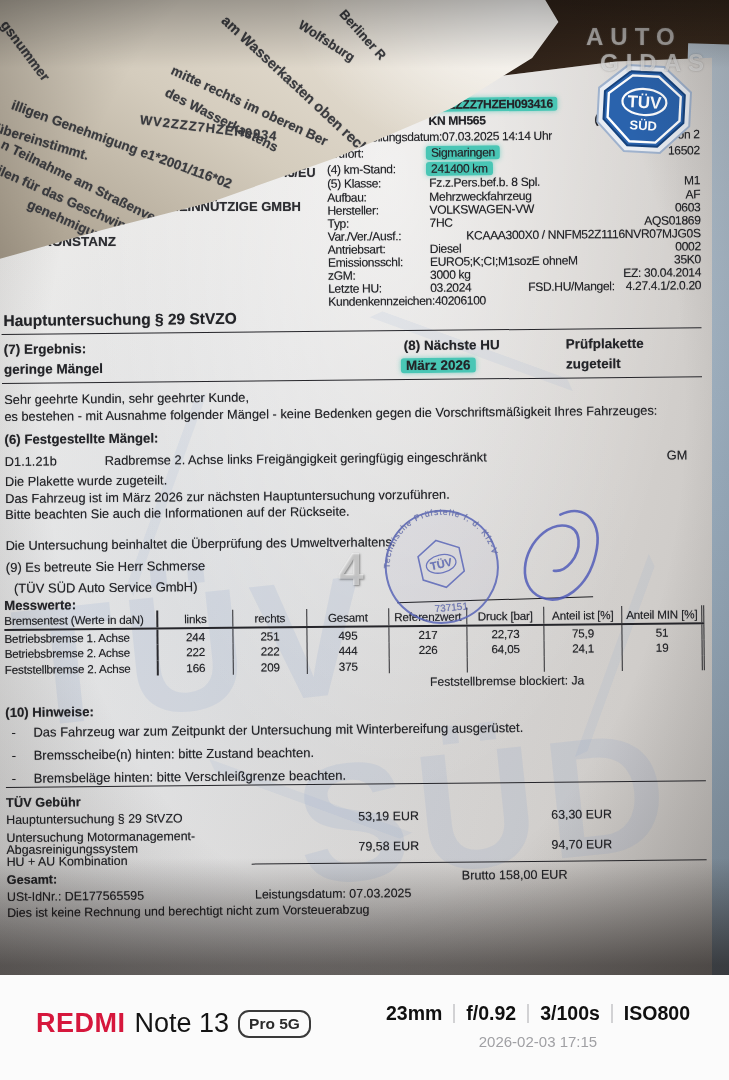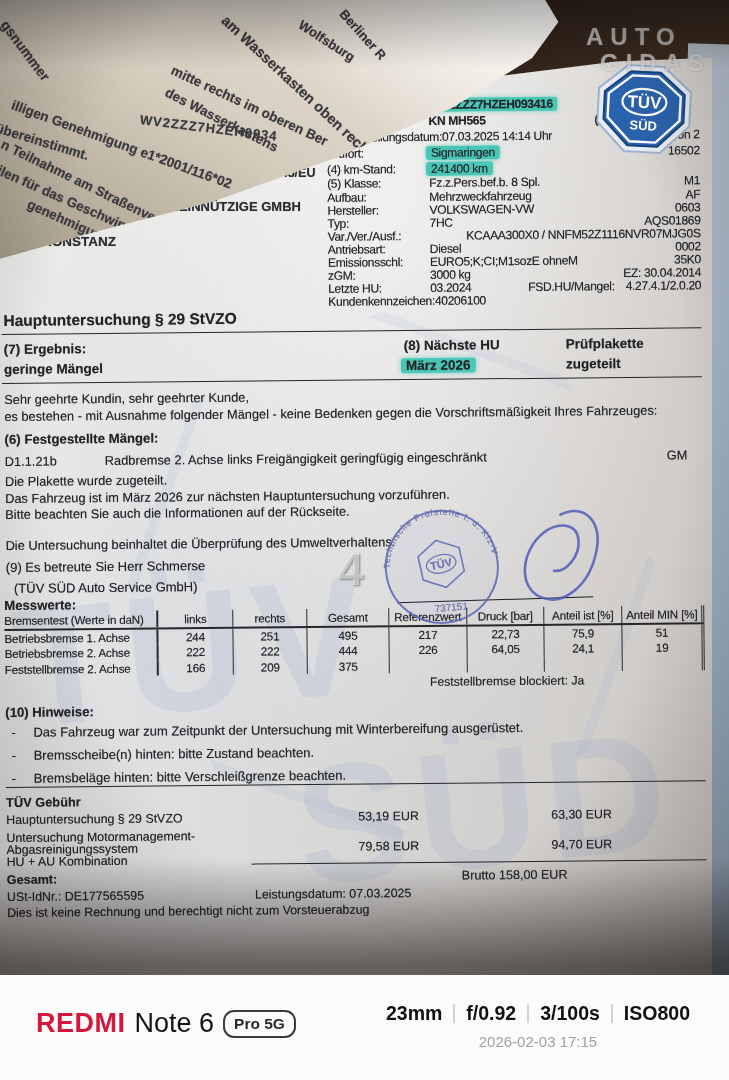--- a/index.html
+++ b/index.html
@@ -350,21 +350,21 @@
     </div>
 
     <div class="photo-num">4</div>
 
     <div class="vignette"></div>
   </div>
 
   <div class="camera-bar">
     <div class="cb-left">
       <span class="cb-brand">REDMI</span>
-      <span class="cb-model">Note 6</span>
+      <span class="cb-model">Note 13</span>
       <span class="cb-badge">Pro 5G</span>
     </div>
     <div class="cb-right">
       <div class="cb-exif">
         <span>23mm</span>
         <span class="cb-sep"></span>
         <span>f/0.92</span>
         <span class="cb-sep"></span>
         <span>3/100s</span>
         <span class="cb-sep"></span>

